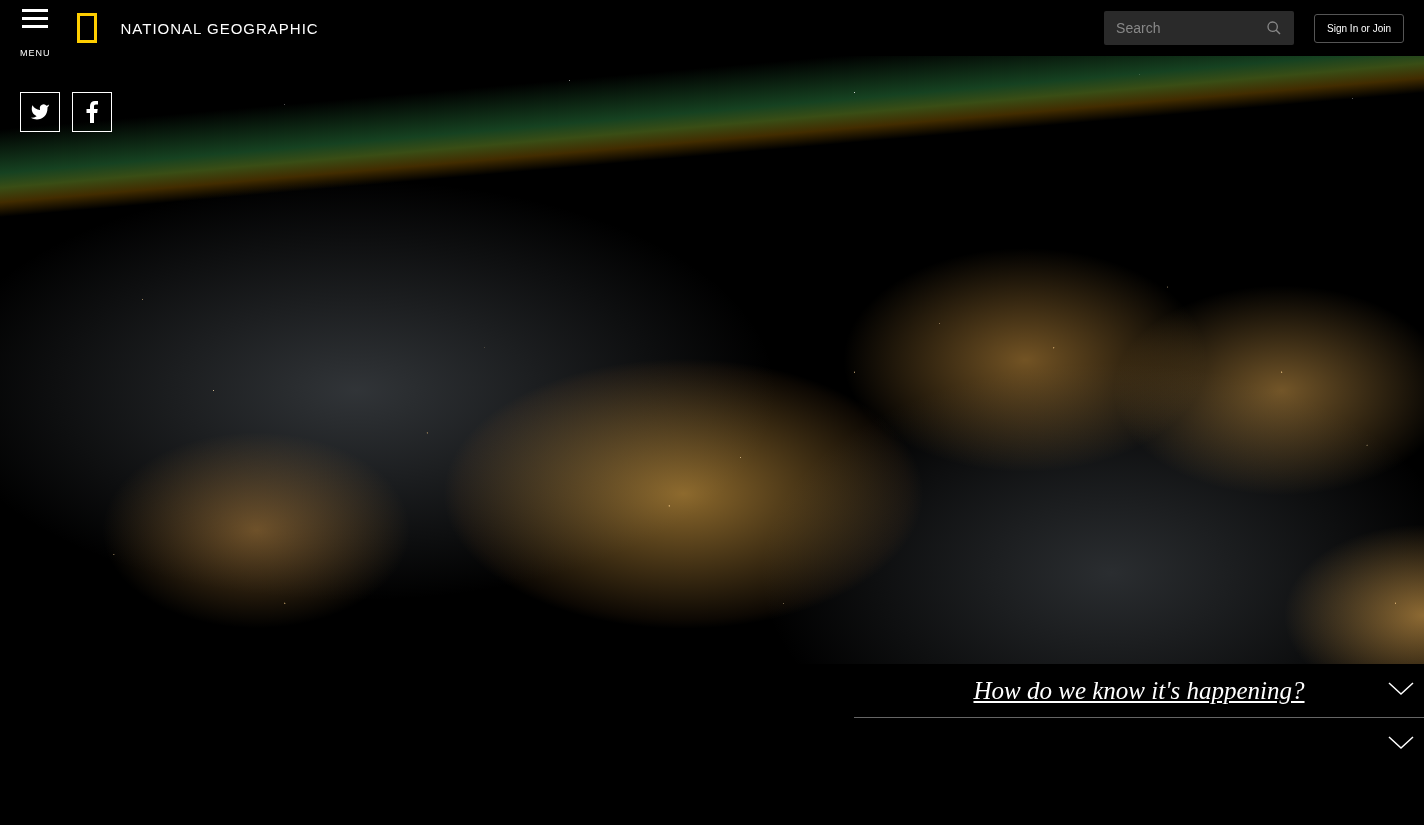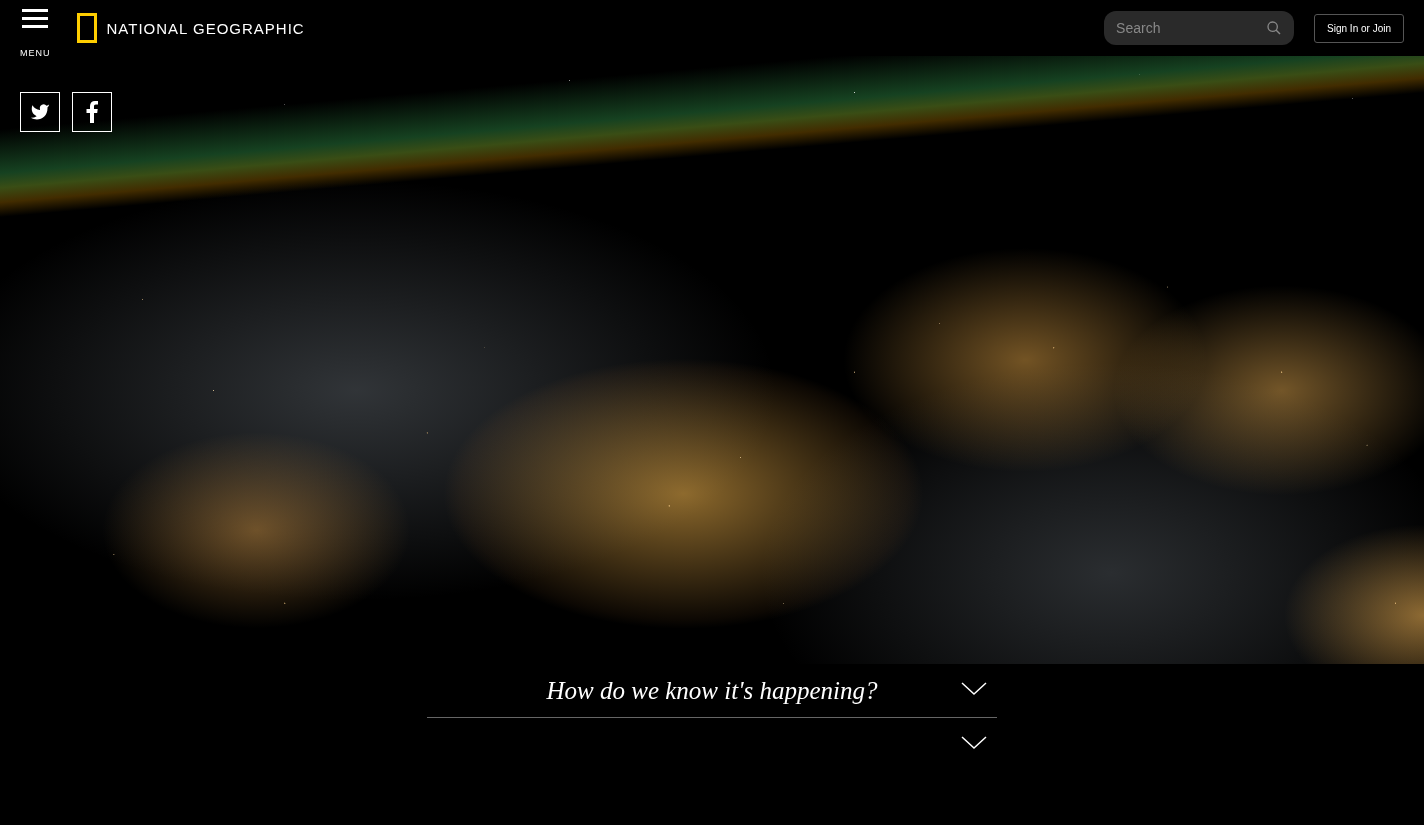--- a/index.html
+++ b/index.html
@@ -33,35 +33,35 @@
     cursor: pointer;
     padding-top: 10px;
   }
   .menu-bars { display: flex; flex-direction: column; gap: 5px; }
   .menu-bars span {
     display: block; width: 26px; height: 3px; background: #fff;
   }
   .menu-label { font-size: 9px; letter-spacing: 1px; margin-top: 4px; color: #fff; }
 
   .logo {
-    display: flex; align-items: center; margin-left: 26px; gap: 10px;
+    display: flex; align-items: center; margin-left: 26px; gap: 24px;
   }
   .logo-mark {
     width: 20px; height: 30px; border: 3px solid #ffce00; box-sizing: border-box;
   }
   .logo-text {
     font-size: 15px; letter-spacing: 1px; color: #fff; font-weight: 500;
   }
 
   .header-right {
     margin-left: auto; display: flex; align-items: center; gap: 20px;
   }
   .search-box {
     display: flex; align-items: center;
-    background: #2a2a2a; border-radius: 12px;
+    background: #2a2a2a; border-radius: 2px;
     padding: 0 12px; height: 34px; width: 190px;
     justify-content: space-between;
   }
   .search-box input {
     background: transparent; border: none; outline: none;
     color: #aaa; font-size: 14px; width: 140px;
   }
   .search-box input::placeholder { color: #888; }
   .search-icon svg { display: block; }
 
@@ -157,21 +157,21 @@
     font-weight: 300;
     color: #fff;
     text-shadow: 0 1px 6px rgba(0,0,0,0.7);
   }
 
   
   .accordion {
     position: absolute;
     top: 664px; left: 0; right: 0;
     background: #000;
-    display: flex; flex-direction: column; align-items: center;
+    display: flex; flex-direction: column; align-items: flex-end; text-decoration: underline;
   }
   .acc-item {
     width: 570px;
     border-bottom: 1px solid #666;
     display: flex; align-items: center; justify-content: center;
     position: relative;
     height: 54px;
     cursor: pointer;
   }
   .acc-item:last-child { border-bottom: none; }

